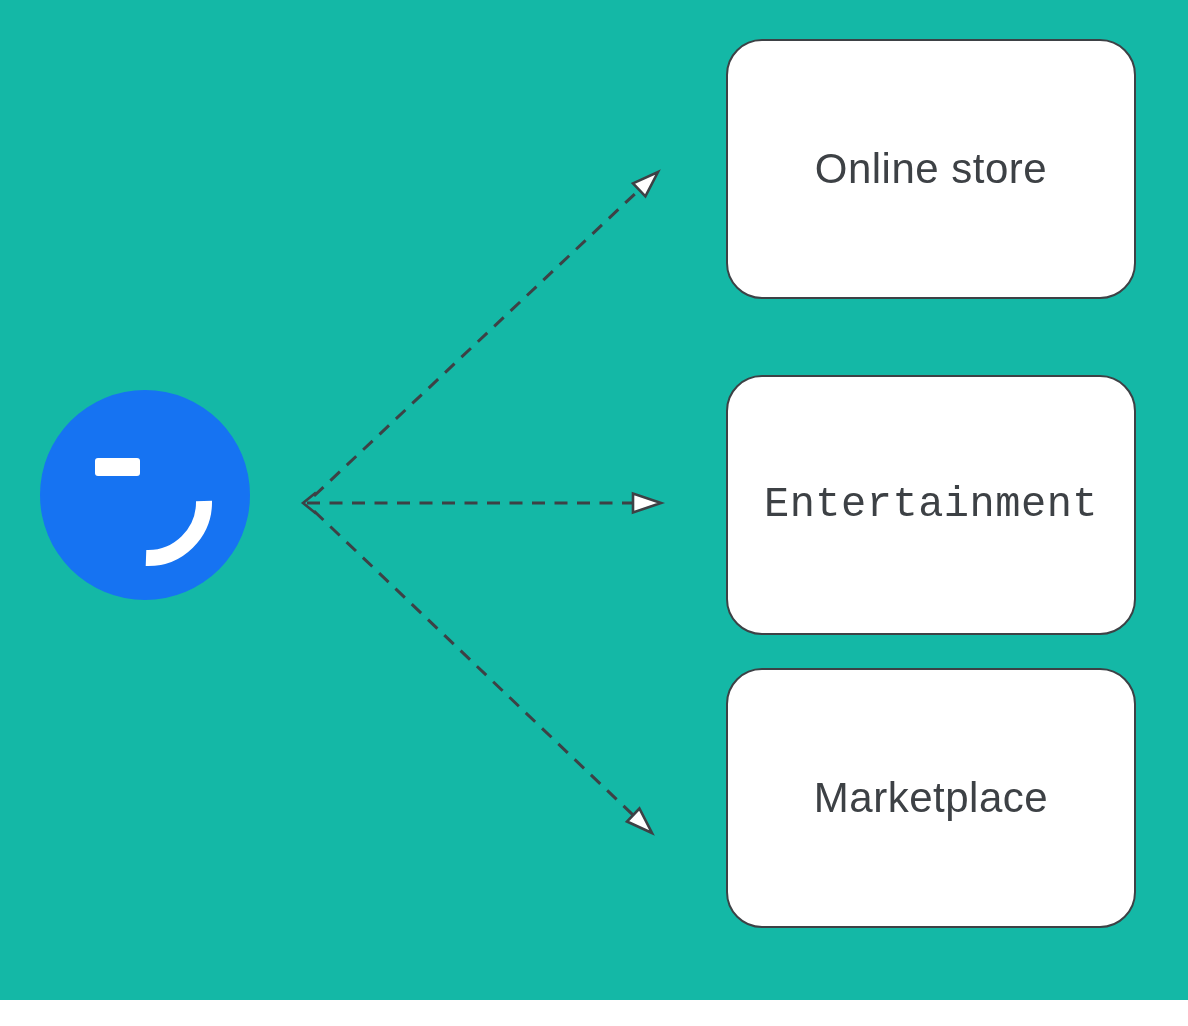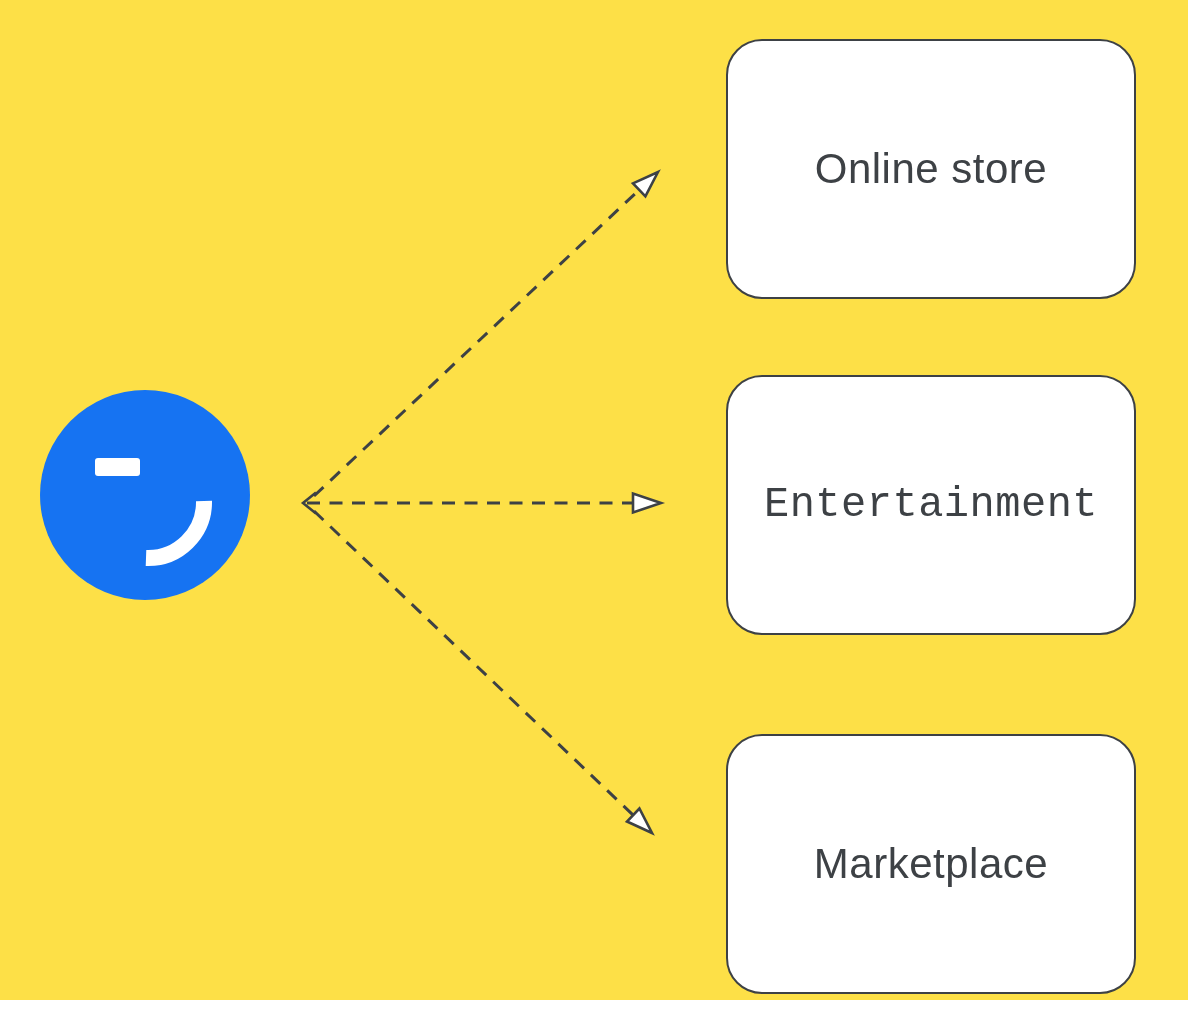--- a/index.html
+++ b/index.html
@@ -1,20 +1,20 @@
 <!DOCTYPE html>
 <html><head>
 <meta charset="utf-8">
 <style>
   html, body { margin: 0; padding: 0; background: #ffffff; }
   .canvas {
     position: relative;
     width: 1188px;
     height: 1000px;
-    background: #fde047;
+    background: #14b8a6;
     overflow: hidden;
     font-family: "Liberation Sans", "DejaVu Sans", sans-serif;
   }
   .arrows-svg, .smiley-svg { position: absolute; }
   .arrows-svg { left: 0; top: 0; }
   .smiley-svg { left: 40px; top: 390px; }
   .node {
     position: absolute;
     left: 726px;
     width: 410px;
@@ -22,21 +22,21 @@
     box-sizing: border-box;
     border: 2.5px solid #3d4145;
     border-radius: 36px;
     background: #ffffff;
     display: flex;
     align-items: center;
     justify-content: center;
   }
   .node-online-store { top: 39px; }
   .node-entertainment { top: 375px; font-family: Liberation Mono, monospace; }
-  .node-marketplace { top: 734px; text-align: right; }
+  .node-marketplace { top: 668px; text-align: right; }
   .node-label {
     color: #3d4145;
     font-size: 42px;
     font-weight: 400;
     letter-spacing: 0.5px;
     white-space: nowrap;
   }
 </style>
 </head>
 <body>

